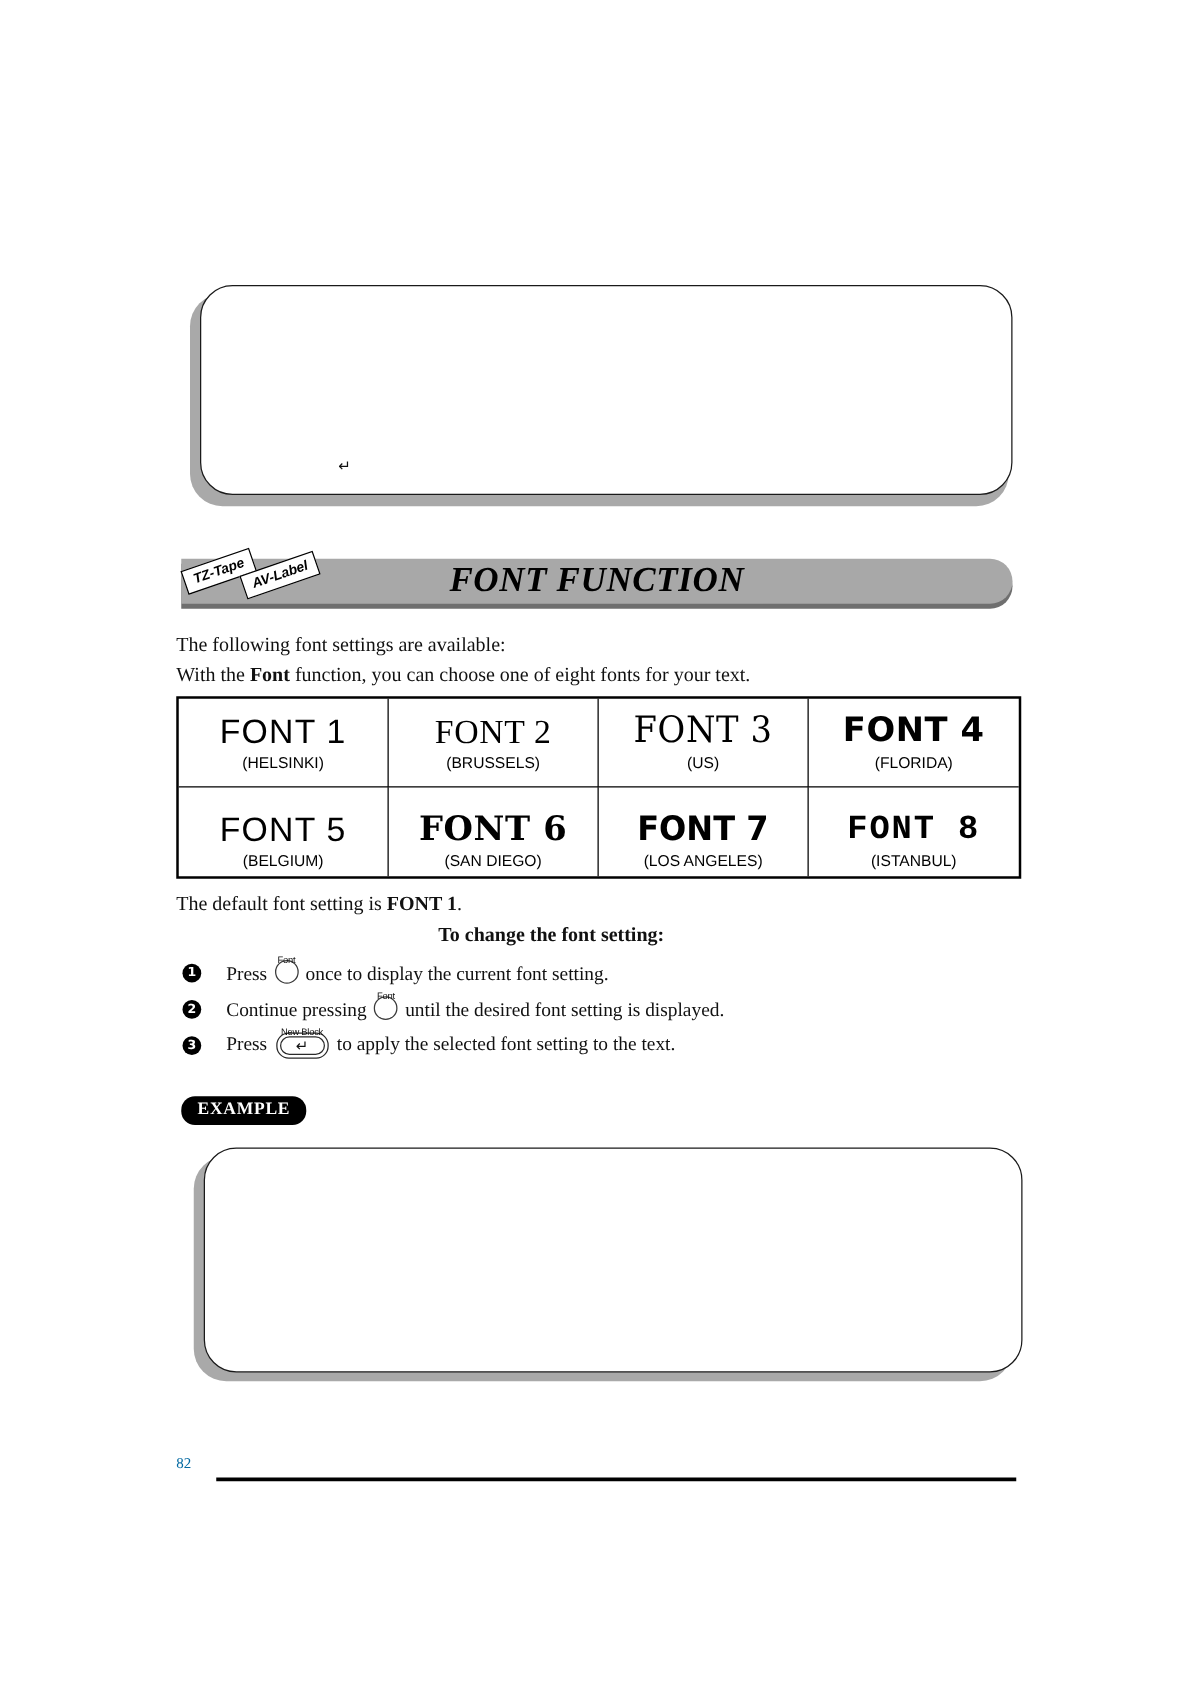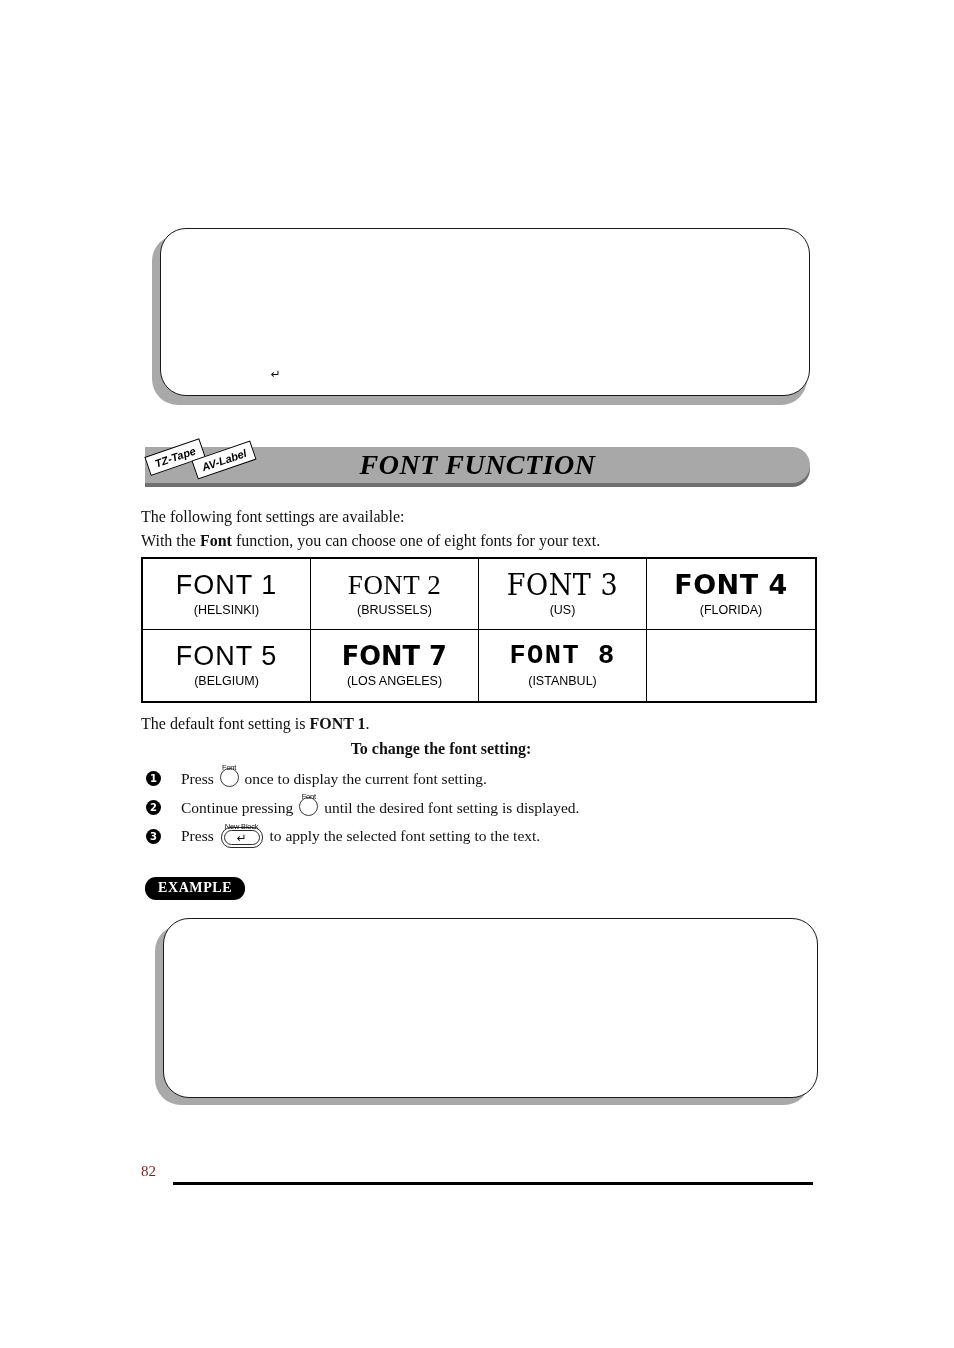--- a/index.html
+++ b/index.html
@@ -259,21 +259,21 @@
   }
   .fontcell{
     border-right:1.4px solid #000;
     border-bottom:1.4px solid #000;
     box-sizing:border-box;
     display:flex;flex-direction:column;
     align-items:center;justify-content:center;
     padding:2px 0 4px;
   }
   .fontcell:nth-child(4n){border-right:none;}
-  .fontcell:nth-child(n+5){border-bottom:none;}
+  .fontcell:nth-child(n+5){border-bottom:none;justify-content:flex-end;}
   .fontname{
     font-size:27px;
     line-height:32px;
     white-space:nowrap;
   }
   .fontcity{
     font-family:"Liberation Sans", sans-serif;
     font-size:12.5px;
     line-height:16px;
     margin-top:1px;
@@ -308,22 +308,22 @@
     font-family:"Liberation Serif", serif;
     font-weight:bold;
     font-size:16px;
     color:#000;
   }
 
   
   .pagenum{
     position:absolute;
     font-family:"Liberation Serif", serif;
-    font-size:15px;
-    color:#7f1d1d;
+    font-size:12px;
+    color:#0369a1;
   }
   .footrule{
     position:absolute;
     background:#000;
     height:2.6px;
   }
 </style>
 </head>
 <body>
 
@@ -427,20 +427,24 @@
     </div>
     <div class="fontcell">
       <span class="fontname f4">FONT 4</span>
       <span class="fontcity">(FLORIDA)</span>
     </div>
     <div class="fontcell">
       <span class="fontname f5">FONT 5</span>
       <span class="fontcity">(BELGIUM)</span>
     </div>
     <div class="fontcell">
+      <span class="fontname f6">FONT 6</span>
+      <span class="fontcity">(SAN DIEGO)</span>
+    </div>
+    <div class="fontcell">
       <span class="fontname f7">FONT 7</span>
       <span class="fontcity">(LOS ANGELES)</span>
     </div>
     <div class="fontcell">
       <span class="fontname f8">FONT 8</span>
       <span class="fontcity">(ISTANBUL)</span>
     </div>
   </div>
 
   <div class="para" style="left:141px;top:712px;width:600px;">

